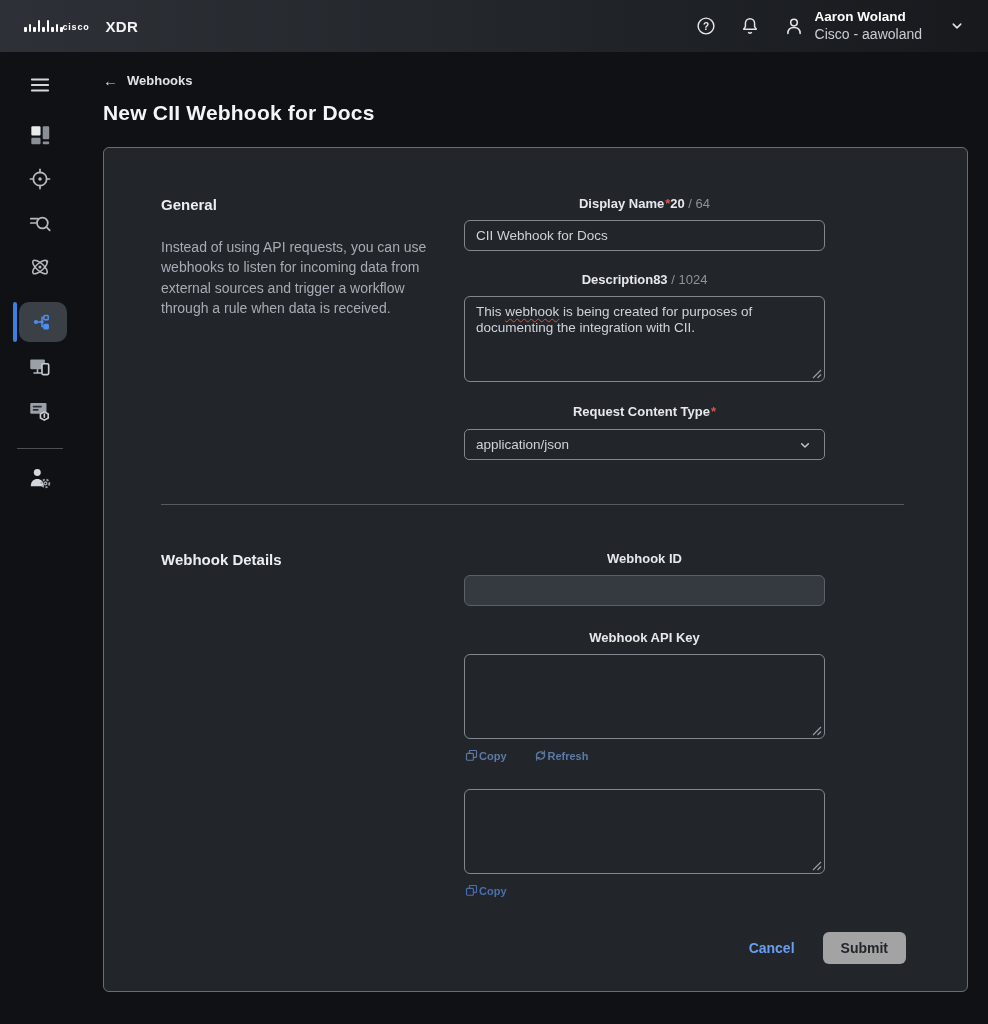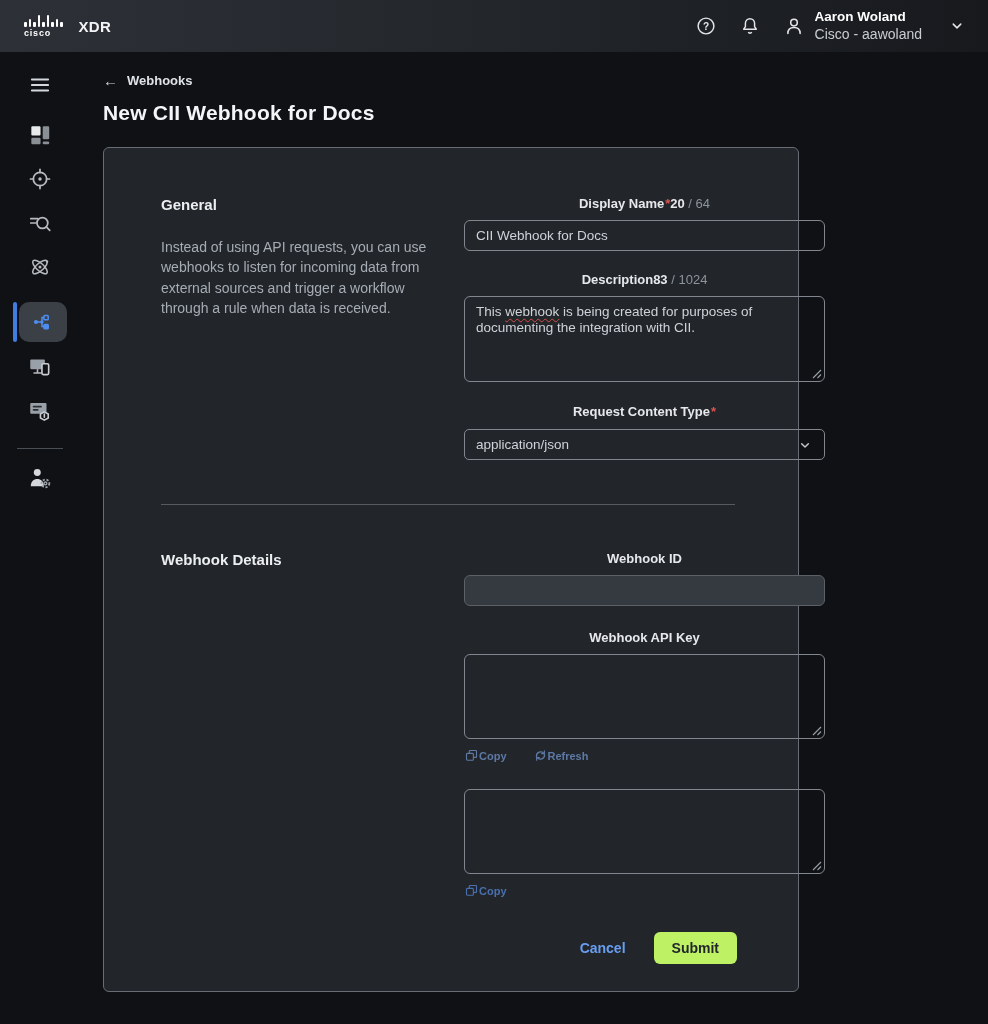--- a/index.html
+++ b/index.html
@@ -1,21 +1,21 @@
 <!DOCTYPE html>
 <html><head>
 <meta charset="utf-8">
 <style>
   * { margin:0; padding:0; box-sizing:border-box; }
   html,body { width:988px; height:1024px; background:#0f1115; font-family:"Liberation Sans", sans-serif; overflow:hidden; }
 
   
   .topbar { height:52px; background:linear-gradient(90deg,#2d3137 0%,#24282d 45%,#17191d 100%);
             display:flex; align-items:center; padding:0 22px 0 24px; }
-  .brand { display:flex; flex-direction:column; align-items:flex-start; color:#fff; }
+  .brand { display:flex; flex-direction:row; align-items:flex-end; color:#fff; }
   .brand-bars { display:flex; align-items:flex-end; gap:2px; height:12px; }
   .brand-bars i { width:2.5px; background:#fff; border-radius:1px; display:block; }
   .brand-text { font-size:9px; font-weight:700; letter-spacing:.8px; margin-top:1px; }
   .product { color:#f2f3f5; font-size:15px; font-weight:600; letter-spacing:.3px; margin-left:16px; }
   .topbar-spacer { flex:1; }
   .top-icon { width:22px; height:22px; margin-left:22px; color:#e3e5e8; cursor:pointer; }
   .user-chip { display:flex; align-items:center; margin-left:22px; cursor:pointer; }
   .user-text { margin-left:10px; line-height:1.25; }
   .user-name { color:#fff; font-size:13.5px; font-weight:700; }
   .user-org { color:#c9cdd2; font-size:14px; }
@@ -31,21 +31,21 @@
   .side-active .box { width:48px; height:40px; background:#3b4046; border-radius:10px; margin-left:2px;
                       display:flex; align-items:center; justify-content:center; color:#4f8ef0; }
   .side-divider { width:46px; height:1px; background:#4a4f55; margin:6px 0 16px 0; }
 
   
   .main { position:absolute; left:80px; top:52px; right:0; bottom:0; padding:20px 20px 0 23px; }
   .breadcrumb { display:flex; align-items:center; color:#dfe2e6; font-size:13px; font-weight:700; cursor:pointer; }
   .breadcrumb .arrow { font-size:15px; margin-right:9px; font-weight:400; color:#cfd3d8; }
   .page-title { color:#f4f5f7; font-size:21px; font-weight:700; margin-top:12px; letter-spacing:.2px; }
 
-  .card { margin-top:22px; width:696px; min-height:845px; background:#22262b; border:1px solid #686d75;
+  .card { margin-top:22px; width:865px; min-height:845px; background:#22262b; border:1px solid #686d75;
           border-radius:6px; padding:48px 0 18px 57px; position:relative; }
 
   .form-row { display:grid; grid-template-columns:303px 361px; }
   .sec-head { color:#eceef0; font-size:15px; font-weight:700; }
   .sec-desc { color:#a6acb4; font-size:14px; line-height:1.45; margin-top:24px; padding-right:34px; }
 
   .label-row { display:flex; align-items:baseline; justify-content:center; margin-bottom:9px; }
   .f-label { color:#e6e8eb; font-size:13px; font-weight:700; }
   .req { color:#e0524c; margin-left:1px; font-weight:700; }
   .counter { font-size:13px; color:#8d939b; }
@@ -76,21 +76,21 @@
   .row2 { margin-top:46px; }
 
   .link-row { display:flex; align-items:center; gap:26px; margin-top:9px; }
   .inline-link { display:flex; align-items:center; gap:0; font-size:11px; font-weight:700; cursor:pointer; }
   .inline-link.muted { color:#5d79a4; }
   .inline-link.urlcopy { color:#4a6fae; }
   .inline-link svg { width:15px; height:15px; }
 
   .footer { display:flex; justify-content:flex-end; align-items:center; gap:28px; margin-top:34px; padding-right:61px; padding-bottom:6px; }
   .cancel-link { color:#699ef0; font-size:14px; font-weight:700; cursor:pointer; }
-  .submit-btn { background:#bef264; color:#22262b; font-size:14px; font-weight:700; border:none;
+  .submit-btn { background:#a3a3a3; color:#22262b; font-size:14px; font-weight:700; border:none;
                 border-radius:6px; padding:8px 18px; cursor:pointer; font-family:"Liberation Sans",sans-serif; }
 </style>
 </head>
 <body>
 
 <div class="topbar">
   <div class="brand">
     <span class="brand-bars">
       <i style="height:5px"></i>
         <i style="height:8px"></i>

